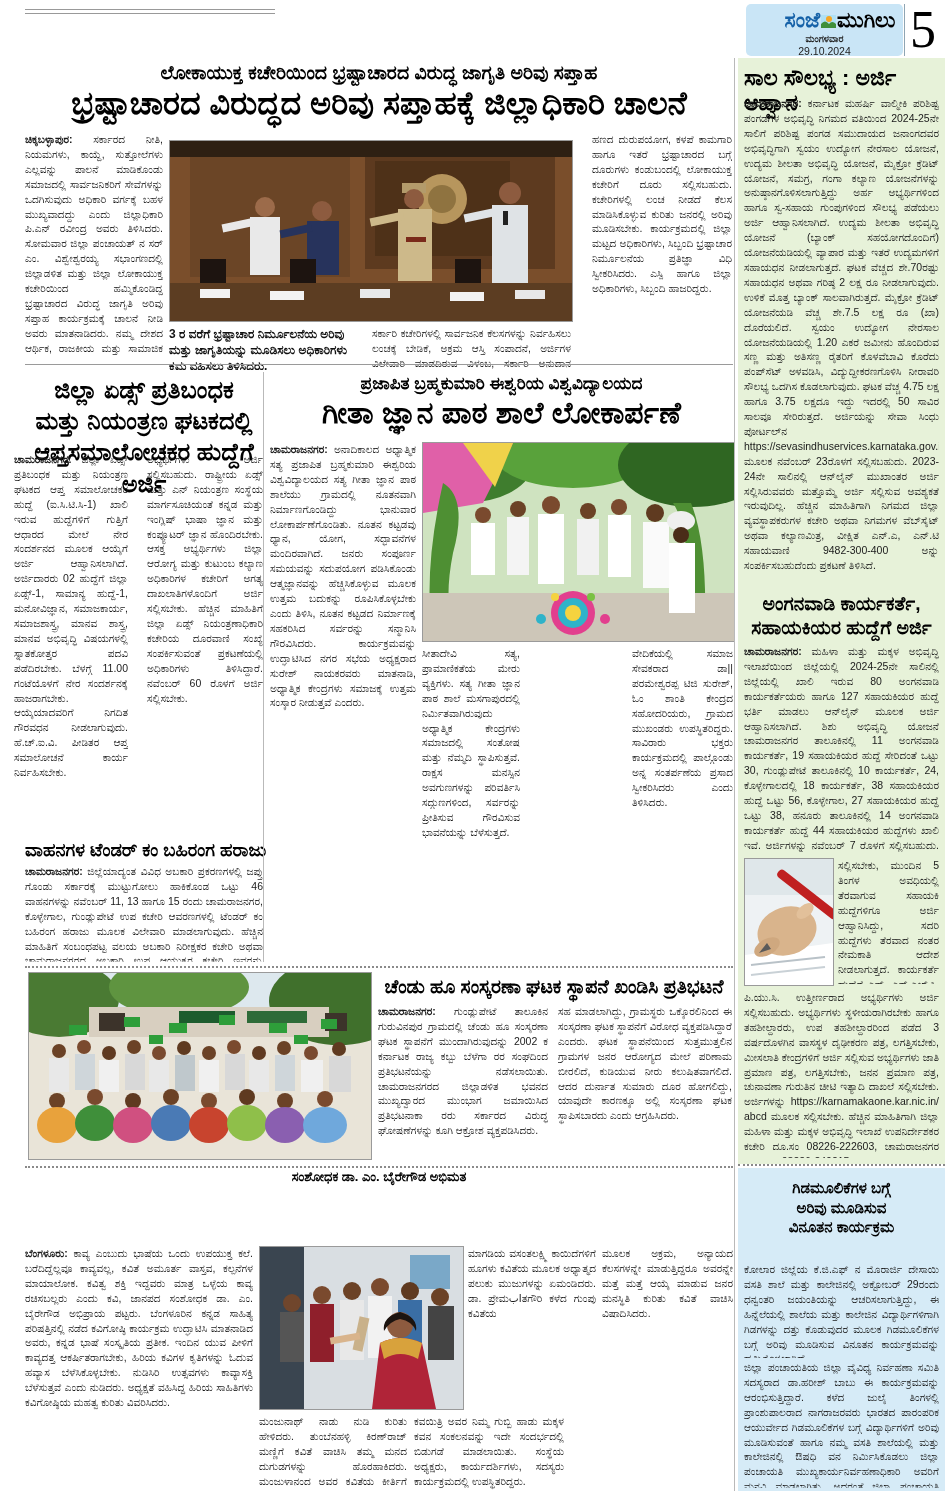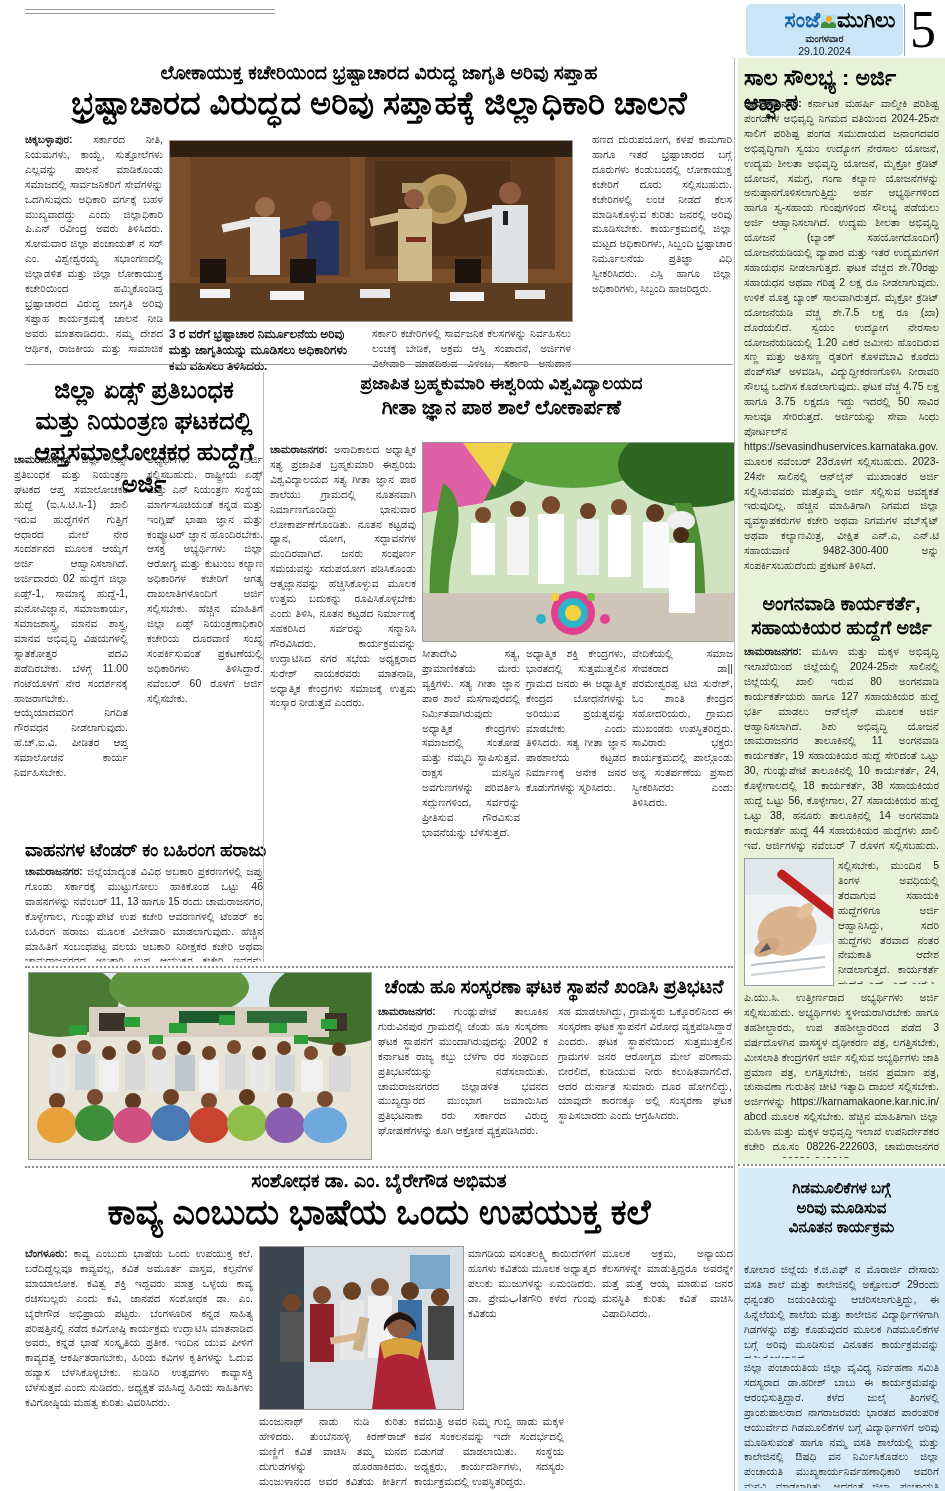--- a/index.html
+++ b/index.html
@@ -112,21 +112,21 @@
   <div class="abs bt k" style="left:147px;top:452px;width:116px;height:380px;">ಅಭ್ಯರ್ಥಿಗಳು ಅರ್ಜಿ ಸಲ್ಲಿಸಬಹುದು. ರಾಷ್ಟ್ರೀಯ ಏಡ್ಸ್ ಮತ್ತು ಎನ್ ನಿಯಂತ್ರಣ ಸಂಸ್ಥೆಯ ಮಾರ್ಗಸೂಚಿಯಂತೆ ಕನ್ನಡ ಮತ್ತು ಇಂಗ್ಲಿಷ್ ಭಾಷಾ ಜ್ಞಾನ ಮತ್ತು ಕಂಪ್ಯೂಟರ್ ಜ್ಞಾನ ಹೊಂದಿರಬೇಕು. ಆಸಕ್ತ ಅಭ್ಯರ್ಥಿಗಳು ಜಿಲ್ಲಾ ಆರೋಗ್ಯ ಮತ್ತು ಕುಟುಂಬ ಕಲ್ಯಾಣ ಅಧಿಕಾರಿಗಳ ಕಚೇರಿಗೆ ಅಗತ್ಯ ದಾಖಲಾತಿಗಳೊಂದಿಗೆ ಅರ್ಜಿ ಸಲ್ಲಿಸಬೇಕು. ಹೆಚ್ಚಿನ ಮಾಹಿತಿಗೆ ಜಿಲ್ಲಾ ಏಡ್ಸ್ ನಿಯಂತ್ರಣಾಧಿಕಾರಿ ಕಚೇರಿಯ ದೂರವಾಣಿ ಸಂಖ್ಯೆ ಸಂಪರ್ಕಿಸುವಂತೆ ಪ್ರಕಟಣೆಯಲ್ಲಿ ಅಧಿಕಾರಿಗಳು ತಿಳಿಸಿದ್ದಾರೆ. ನವೆಂಬರ್ 60 ರೊಳಗೆ ಅರ್ಜಿ ಸಲ್ಲಿಸಬೇಕು.</div>
 
   <div class="abs hl ctr" style="left:25px;top:840px;width:238px;font-size:18px;white-space:nowrap;">ವಾಹನಗಳ ಟೆಂಡರ್ ಕಂ ಬಹಿರಂಗ ಹರಾಜು</div>
   <div class="abs bt k" style="left:25px;top:864px;width:238px;height:98px;">
     <span class="dl">ಚಾಮರಾಜನಗರ:</span> <span>ಜಿಲ್ಲೆಯಾದ್ಯಂತ ವಿವಿಧ ಅಬಕಾರಿ ಪ್ರಕರಣಗಳಲ್ಲಿ ಜಪ್ತು ಗೊಂಡು ಸರ್ಕಾರಕ್ಕೆ ಮುಟ್ಟುಗೋಲು ಹಾಕಿಕೊಂಡ ಒಟ್ಟು 46 ವಾಹನಗಳನ್ನು ನವೆಂಬರ್ 11, 13 ಹಾಗೂ 15 ರಂದು ಚಾಮರಾಜನಗರ, ಕೊಳ್ಳೇಗಾಲ, ಗುಂಡ್ಲುಪೇಟೆ ಉಪ ಕಚೇರಿ ಆವರಣಗಳಲ್ಲಿ ಟೆಂಡರ್ ಕಂ ಬಹಿರಂಗ ಹರಾಜು ಮೂಲಕ ವಿಲೇವಾರಿ ಮಾಡಲಾಗುವುದು. ಹೆಚ್ಚಿನ ಮಾಹಿತಿಗೆ ಸಂಬಂಧಪಟ್ಟ ವಲಯ ಅಬಕಾರಿ ನಿರೀಕ್ಷಕರ ಕಚೇರಿ ಅಥವಾ ಚಾಮರಾಜನಗರದ ಅಬಕಾರಿ ಉಪ ಆಯುಕ್ತರ ಕಚೇರಿ ಇವರನ್ನು ಸಂಪರ್ಕಿಸಬಹುದು ಎಂದು ಚಾಮರಾಜನಗರ ಪ್ರಾಧಿಕೃತ ಅಧಿಕಾರಿಗಳು ಹಾಗೂ ಡಿಸ್ಟಿಕ್ ಕಮೀಷನರ್ ಆಫ್ ಎಕ್ಸೈಜ್ ಅವರು ಪ್ರಕಟಣೆಯಲ್ಲಿ ತಿಳಿಸಿದ್ದಾರೆ.</span>
   </div>
 
   <div class="abs vline" style="left:263px;top:372px;height:590px;"></div>
 
   <div class="abs hl ctr" style="left:270px;top:374px;width:463px;font-size:17px;">ಪ್ರಜಾಪಿತ ಬ್ರಹ್ಮಕುಮಾರಿ ಈಶ್ವರಿಯ ವಿಶ್ವವಿದ್ಯಾಲಯದ</div>
-  <div class="abs hl ctr" style="left:270px;top:396px;width:463px;font-size:20px;">ಗೀತಾ ಜ್ಞಾನ ಪಾಠ ಶಾಲೆ ಲೋಕಾರ್ಪಣೆ</div>
+  <div class="abs hl ctr" style="left:270px;top:396px;width:463px;font-size:30px;">ಗೀತಾ ಜ್ಞಾನ ಪಾಠ ಶಾಲೆ ಲೋಕಾರ್ಪಣೆ</div>
 
   <div class="abs bt k" style="left:270px;top:442px;width:146px;height:520px;">
     <span class="dl">ಚಾಮರಾಜನಗರ:</span> <span>ಅನಾದಿಕಾಲದ ಅಧ್ಯಾತ್ಮಿಕ ಸತ್ಯ ಪ್ರಜಾಪಿತ ಬ್ರಹ್ಮಕುಮಾರಿ ಈಶ್ವರಿಯ ವಿಶ್ವವಿದ್ಯಾಲಯದ ಸತ್ಯ ಗೀತಾ ಜ್ಞಾನ ಪಾಠ ಶಾಲೆಯು ಗ್ರಾಮದಲ್ಲಿ ನೂತನವಾಗಿ ನಿರ್ಮಾಣಗೊಂಡಿದ್ದು ಭಾನುವಾರ ಲೋಕಾರ್ಪಣೆಗೊಂಡಿತು. ನೂತನ ಕಟ್ಟಡವು ಧ್ಯಾನ, ಯೋಗ, ಸದ್ಭಾವನೆಗಳ ಮಂದಿರವಾಗಿದೆ. ಜನರು ಸಂಪೂರ್ಣ ಸಮಯವನ್ನು ಸದುಪಯೋಗ ಪಡಿಸಿಕೊಂಡು ಆತ್ಮಜ್ಞಾನವನ್ನು ಹೆಚ್ಚಿಸಿಕೊಳ್ಳುವ ಮೂಲಕ ಉತ್ತಮ ಬದುಕನ್ನು ರೂಪಿಸಿಕೊಳ್ಳಬೇಕು ಎಂದು ತಿಳಿಸಿ, ನೂತನ ಕಟ್ಟಡದ ನಿರ್ಮಾಣಕ್ಕೆ ಸಹಕರಿಸಿದ ಸರ್ವರನ್ನು ಸನ್ಮಾನಿಸಿ ಗೌರವಿಸಿದರು. ಕಾರ್ಯಕ್ರಮವನ್ನು ಉದ್ಘಾಟಿಸಿದ ನಗರ ಸಭೆಯ ಅಧ್ಯಕ್ಷರಾದ ಸುರೇಶ್ ನಾಯಕರವರು ಮಾತನಾಡಿ, ಅಧ್ಯಾತ್ಮಿಕ ಕೇಂದ್ರಗಳು ಸಮಾಜಕ್ಕೆ ಉತ್ತಮ ಸಂಸ್ಕಾರ ನೀಡುತ್ತವೆ ಎಂದರು.</span>
   </div>
 
   <div class="abs photo" style="left:422px;top:442px;width:311px;height:198px;">
     <svg width="311" height="198" viewBox="0 0 311 198">
       <rect width="311" height="198" fill="#cfe3c0"></rect>
       <ellipse cx="40" cy="20" rx="70" ry="40" fill="#3f7d2e"></ellipse>
       <ellipse cx="150" cy="10" rx="80" ry="35" fill="#59a23b"></ellipse>
@@ -157,21 +157,20 @@
       <circle cx="150" cy="170" r="15" fill="#2fb3c9"></circle>
       <circle cx="150" cy="170" r="8" fill="#f5d33f"></circle>
       <circle cx="118" cy="176" r="5" fill="#2fb3c9"></circle>
         <circle cx="182" cy="176" r="5" fill="#e23f8e"></circle>
       <circle cx="132" cy="154" r="4" fill="#f5d33f"></circle>
         <circle cx="168" cy="154" r="4" fill="#7ac143"></circle>
     </svg>
   </div>
 
   <div class="abs bt k" style="left:422px;top:646px;width:98px;height:316px;">ಸೀತಾದೇವಿ ಸತ್ಯ, ಪ್ರಾಮಾಣಿಕತೆಯ ಮೇರು ವ್ಯಕ್ತಿಗಳು. ಸತ್ಯ ಗೀತಾ ಜ್ಞಾನ ಪಾಠ ಶಾಲೆ ಮಸಗಾಪುರದಲ್ಲಿ ನಿರ್ಮಿತವಾಗಿರುವುದು ಅಧ್ಯಾತ್ಮಿಕ ಕೇಂದ್ರಗಳು ಸಮಾಜದಲ್ಲಿ ಸಂತೋಷ ಮತ್ತು ನೆಮ್ಮದಿ ಸ್ಥಾಪಿಸುತ್ತವೆ. ರಾಕ್ಷಸ ಮನಸ್ಸಿನ ಅವಗುಣಗಳನ್ನು ಪರಿವರ್ತಿಸಿ ಸದ್ಗುಣಗಳಿಂದ, ಸರ್ವರನ್ನು ಪ್ರೀತಿಸುವ ಗೌರವಿಸುವ ಭಾವನೆಯನ್ನು ಬೆಳೆಸುತ್ತದೆ.</div>
-  <div class="abs bt k" style="left:526px;top:646px;width:100px;height:316px;">ಅಧ್ಯಾತ್ಮಿಕ ಶಕ್ತಿ ಕೇಂದ್ರಗಳು, ಭಾರತದಲ್ಲಿ ಸುತ್ತಮುತ್ತಲಿನ ಗ್ರಾಮದ ಜನರು ಈ ಅಧ್ಯಾತ್ಮಿಕ ಕೇಂದ್ರದ ಬೋಧನೆಗಳನ್ನು ಅರಿಯುವ ಪ್ರಯತ್ನವನ್ನು ಮಾಡಬೇಕು ಎಂದು ತಿಳಿಸಿದರು. ಸತ್ಯ ಗೀತಾ ಜ್ಞಾನ ಪಾಠಶಾಲೆಯ ಕಟ್ಟಡದ ನಿರ್ಮಾಣಕ್ಕೆ ಅನೇಕ ಜನರ ಕೊಡುಗೆಗಳನ್ನು ಸ್ಮರಿಸಿದರು.</div>
   <div class="abs bt k" style="left:632px;top:646px;width:101px;height:316px;">ವೇದಿಕೆಯಲ್ಲಿ ಸಮಾಜ ಸೇವಕರಾದ ಡಾ|| ಪರಮೇಶ್ವರಪ್ಪ ಟಿಜಿ ಸುರೇಶ್, ಓಂ ಶಾಂತಿ ಕೇಂದ್ರದ ಸಹೋದರಿಯರು, ಗ್ರಾಮದ ಮುಖಂಡರು ಉಪಸ್ಥಿತರಿದ್ದರು. ಸಾವಿರಾರು ಭಕ್ತರು ಕಾರ್ಯಕ್ರಮದಲ್ಲಿ ಪಾಲ್ಗೊಂಡು ಅನ್ನ ಸಂತರ್ಪಣೆಯ ಪ್ರಸಾದ ಸ್ವೀಕರಿಸಿದರು ಎಂದು ತಿಳಿಸಿದರು.</div>
 
   <div class="abs" style="left:25px;top:966px;width:708px;height:198px;border-top:2px dotted #8a8a8a;border-bottom:2px dotted #8a8a8a;"></div>
 
   <div class="abs photo" style="left:28px;top:972px;width:342px;height:186px;">
     <svg width="342" height="186" viewBox="0 0 342 186">
       <rect width="342" height="186" fill="#e9e4d8"></rect>
       <rect width="342" height="42" fill="#dde8ee"></rect>
       <ellipse cx="30" cy="26" rx="60" ry="38" fill="#4a7a33"></ellipse>
       <ellipse cx="150" cy="14" rx="70" ry="30" fill="#5f9440"></ellipse>
@@ -242,22 +241,21 @@
       </g>
     </svg>
   </div>
 
   <div class="abs hl ctr" style="left:378px;top:976px;width:352px;font-size:19px;">ಚೆಂಡು ಹೂ ಸಂಸ್ಕರಣಾ ಘಟಕ ಸ್ಥಾಪನೆ ಖಂಡಿಸಿ ಪ್ರತಿಭಟನೆ</div>
   <div class="abs bt k" style="left:378px;top:1004px;width:170px;height:154px;">
     <span class="dl">ಚಾಮರಾಜನಗರ:</span> <span>ಗುಂಡ್ಲುಪೇಟೆ ತಾಲೂಕಿನ ಗುರುವಿನಪುರ ಗ್ರಾಮದಲ್ಲಿ ಚೆಂಡು ಹೂ ಸಂಸ್ಕರಣಾ ಘಟಕ ಸ್ಥಾಪನೆಗೆ ಮುಂದಾಗಿರುವುದನ್ನು 2002 ಕ ಕರ್ನಾಟಕ ರಾಜ್ಯ ಕಬ್ಬು ಬೆಳೆಗಾ ರರ ಸಂಘದಿಂದ ಪ್ರತಿಭಟನೆಯನ್ನು ನಡೆಸಲಾಯಿತು. ಚಾಮರಾಜನಗರದ ಜಿಲ್ಲಾಡಳಿತ ಭವನದ ಮುಖ್ಯದ್ವಾರದ ಮುಂಭಾಗ ಜಮಾಯಿಸಿದ ಪ್ರತಿಭಟನಾಕಾ ರರು ಸರ್ಕಾರದ ವಿರುದ್ಧ ಘೋಷಣೆಗಳನ್ನು ಕೂಗಿ ಆಕ್ರೋಶ ವ್ಯಕ್ತಪಡಿಸಿದರು.</span>
   </div>
   <div class="abs bt k" style="left:558px;top:1004px;width:174px;height:154px;">ಸಹ ಮಾಡಲಾಗಿದ್ದು, ಗ್ರಾಮಸ್ಥರು ಒಕ್ಕೊರಲಿನಿಂದ ಈ ಸಂಸ್ಕರಣಾ ಘಟಕ ಸ್ಥಾಪನೆಗೆ ವಿರೋಧ ವ್ಯಕ್ತಪಡಿಸಿದ್ದಾರೆ ಎಂದರು. ಘಟಕ ಸ್ಥಾಪನೆಯಿಂದ ಸುತ್ತಮುತ್ತಲಿನ ಗ್ರಾಮಗಳ ಜನರ ಆರೋಗ್ಯದ ಮೇಲೆ ಪರಿಣಾಮ ಬೀರಲಿದೆ, ಕುಡಿಯುವ ನೀರು ಕಲುಷಿತವಾಗಲಿದೆ. ಆದರ ದುರ್ನಾತ ಸುಮಾರು ದೂರ ಹೋಗಲಿದ್ದು, ಯಾವುದೇ ಕಾರಣಕ್ಕೂ ಅಲ್ಲಿ ಸಂಸ್ಕರಣಾ ಘಟಕ ಸ್ಥಾಪಿಸಬಾರದು ಎಂದು ಆಗ್ರಹಿಸಿದರು.</div>
 
-  <div class="abs hl ctr" style="left:25px;top:1170px;width:708px;font-size:19px;">ಸಂಶೋಧಕ ಡಾ. ಎಂ. ಬೈರೇಗೌಡ ಅಭಿಮತ</div>
-  <div class="abs hl ctr" style="left:25px;top:1192px;width:708px;font-size:35px;">ಕಾವ್ಯ ಎಂಬುದು ಭಾಷೆಯ ಒಂದು ಉಪಯುಕ್ತ ಕಲೆ</div>
+  <div class="abs hl ctr" style="left:25px;top:1170px;width:708px;font-size:13px;">ಸಂಶೋಧಕ ಡಾ. ಎಂ. ಬೈರೇಗೌಡ ಅಭಿಮತ</div>
 
   <div class="abs bt k" style="left:25px;top:1246px;width:228px;height:245px;">
     <span class="dl">ಬೆಂಗಳೂರು:</span> <span>ಕಾವ್ಯ ಎಂಬುದು ಭಾಷೆಯ ಒಂದು ಉಪಯುಕ್ತ ಕಲೆ. ಬರೆದಿದ್ದೆಲ್ಲವೂ ಕಾವ್ಯವಲ್ಲ, ಕವಿತೆ ಅಮೂರ್ತ ವಾಸ್ತವ, ಕಲ್ಪನೆಗಳ ಮಾಯಾಲೋಕ. ಕವಿತ್ವ ಶಕ್ತಿ ಇದ್ದವರು ಮಾತ್ರ ಒಳ್ಳೆಯ ಕಾವ್ಯ ರಚಿಸಬಲ್ಲರು ಎಂದು ಕವಿ, ಜಾನಪದ ಸಂಶೋಧಕ ಡಾ. ಎಂ. ಬೈರೇಗೌಡ ಅಭಿಪ್ರಾಯ ಪಟ್ಟರು. ಬೆಂಗಳೂರಿನ ಕನ್ನಡ ಸಾಹಿತ್ಯ ಪರಿಷತ್ತಿನಲ್ಲಿ ನಡೆದ ಕವಿಗೋಷ್ಠಿ ಕಾರ್ಯಕ್ರಮ ಉದ್ಘಾಟಿಸಿ ಮಾತನಾಡಿದ ಅವರು, ಕನ್ನಡ ಭಾಷೆ ಸಂಸ್ಕೃತಿಯ ಪ್ರತೀಕ. ಇಂದಿನ ಯುವ ಪೀಳಿಗೆ ಕಾವ್ಯದತ್ತ ಆಕರ್ಷಿತರಾಗಬೇಕು, ಹಿರಿಯ ಕವಿಗಳ ಕೃತಿಗಳನ್ನು ಓದುವ ಹವ್ಯಾಸ ಬೆಳೆಸಿಕೊಳ್ಳಬೇಕು. ನುಡಿಸಿರಿ ಉತ್ಸವಗಳು ಕಾವ್ಯಾಸಕ್ತಿ ಬೆಳೆಸುತ್ತವೆ ಎಂದು ನುಡಿದರು. ಅಧ್ಯಕ್ಷತೆ ವಹಿಸಿದ್ದ ಹಿರಿಯ ಸಾಹಿತಿಗಳು ಕವಿಗೋಷ್ಠಿಯ ಮಹತ್ವ ಕುರಿತು ವಿವರಿಸಿದರು.</span>
   </div>
 
   <div class="abs photo" style="left:259px;top:1246px;width:203px;height:162px;">
     <svg width="203" height="162" viewBox="0 0 203 162">
       <rect width="203" height="162" fill="#d9dee2"></rect>
       <rect x="0" y="0" width="44" height="162" fill="#3a4550"></rect>
       <rect x="150" y="8" width="40" height="34" fill="#7aa8c8"></rect>

